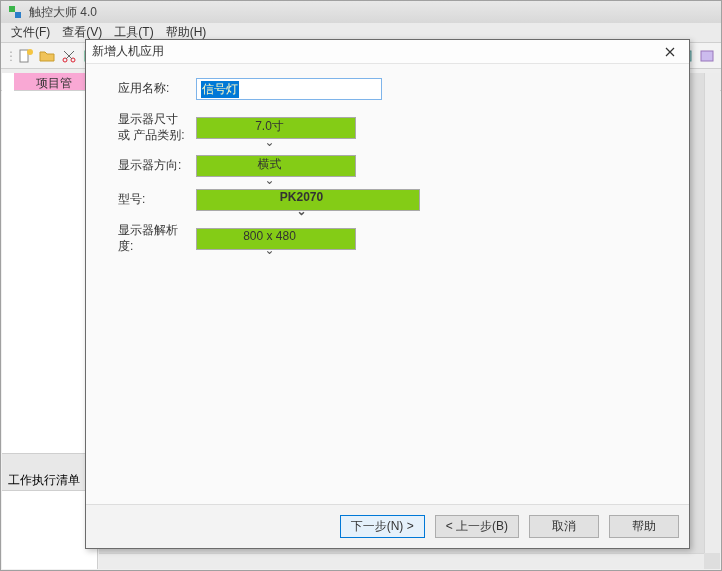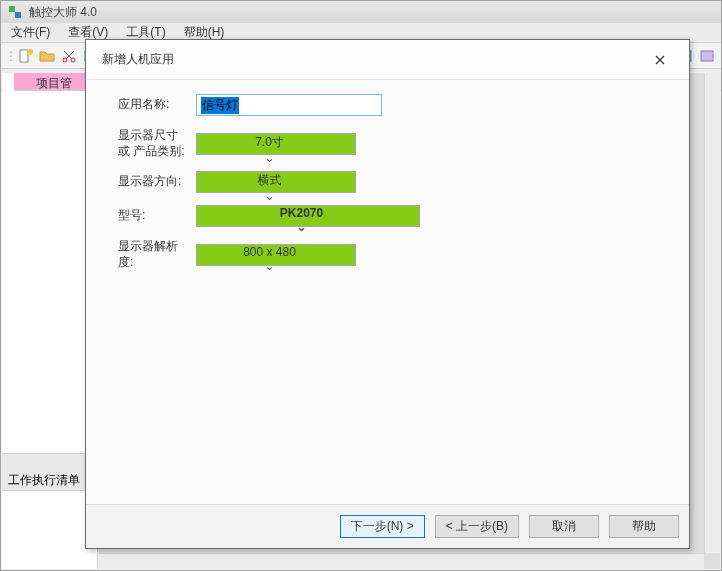--- a/index.html
+++ b/index.html
@@ -4,21 +4,21 @@
   <style>
     * { box-sizing: border-box; margin: 0; padding: 0; font-family: "Microsoft YaHei", "SimSun", Tahoma, sans-serif; font-size: 12px; }
     body { background: #f0f0f0; width: 722px; height: 571px; overflow: hidden; position: relative; }
     
     .main-window { width: 722px; height: 571px; background: #f0f0f0; border: 1px solid #a0a0a0; position: relative; }
     
     .titlebar { height: 22px; background: linear-gradient(#e8e8e8, #d8d8d8); display: flex; align-items: center; padding: 0 6px; gap: 6px; }
     .titlebar .icon { width: 16px; height: 16px; }
     .titlebar .title { color: #444; }
     
-    .menubar { height: 20px; background: #ebebeb; display: flex; align-items: center; padding: 0 4px; gap: 6px; border-bottom: 1px solid #cfcfcf; }
+    .menubar { height: 20px; background: #ebebeb; display: flex; align-items: center; padding: 0 4px; gap: 0; border-bottom: 1px solid #cfcfcf; }
     .menubar .item { padding: 1px 6px; color: #333; cursor: default; }
     
     .toolbar { height: 26px; background: #f3f3f3; display: flex; align-items: center; padding: 0 4px; gap: 2px; border-bottom: 1px solid #cfcfcf; }
     .toolbar .grip { width: 8px; color: #aaa; letter-spacing: -2px; }
     .tbtn { width: 20px; height: 20px; border: 1px solid transparent; display: flex; align-items: center; justify-content: center; }
     .tbtn svg { width: 16px; height: 16px; }
     
     .toolbar2 { height: 22px; background: #ededed; display: flex; align-items: center; padding: 0 4px; gap: 4px; border-bottom: 1px solid #cfcfcf; }
     .toolbar2 .grip { width: 8px; color: #aaa; }
     .toolbar-right-icons { position: absolute; right: 4px; top: 42px; height: 26px; display: flex; align-items: center; gap: 2px; }
@@ -29,28 +29,28 @@
     .panel-body { position: absolute; top: 18px; bottom: 96px; left:0; right:0; background: #fff; }
     .panel-header2 { position: absolute; bottom: 78px; left:0; right:0; height: 18px; background: #e8e8e8; border-top: 1px solid #cfcfcf; border-bottom: 1px solid #cfcfcf; padding: 18px 6px; }
     .panel-body2 { position: absolute; bottom: 0; left:0; right:0; height: 78px; background: #fff; }
     
     .canvas-area { position: absolute; left: 98px; right: 1px; top: 72px; bottom: 1px; background: #dedede; }
     .canvas-area .scrollbar-v { position: absolute; right:0; top:0; bottom:16px; width:16px; background:#ececec; border-left:1px solid #d5d5d5;}
     .canvas-area .scrollbar-h { position: absolute; left:0; right:16px; bottom:0; height:16px; background:#ececec; border-top:1px solid #d5d5d5;}
     
     
     .dialog { position: absolute; left: 84px; top: 38px; width: 605px; height: 510px; background: #fdfdfd; border: 1px solid #6b6b6b; box-shadow: 2px 2px 6px rgba(0,0,0,0.25); display: flex; flex-direction: column; }
-    .dialog-title { height: 40px; background: #fdfdfd; display: flex; align-items: center; padding: 0 16px; border-bottom: 1px solid #e5e5e5; }
+    .dialog-title { height: 24px; background: #fdfdfd; display: flex; align-items: center; padding: 0 6px; border-bottom: 1px solid #e5e5e5; }
     .dialog-title .t { flex:1; color:#333; }
     .dialog-close { width: 26px; height: 22px; display: flex; align-items: center; justify-content: center; color: #333; cursor: default; }
     
     .dialog-body { flex:1; padding: 14px 20px 8px 20px; background: #fafafa; }
     .form-row { display: flex; align-items: center; margin-bottom: 12px; margin-left: 12px; }
     .form-row .lbl { width: 78px; color: #333; padding-right: 4px; line-height: 1.3; }
-    .sel-text { background:#0078d7; color:#000000; padding: 0 1px; }
+    .sel-text { background:#0078d7; color:#fef9c3; padding: 0 1px; }
     .text-input-box { width: 186px; height: 22px; border: 1px solid #7eb4ea; padding: 2px 4px; background: #fff; display: flex; align-items: center; }
     
     .combo { width: 160px; height: 22px; border: 1px solid #a9a9a9; background: #84cc16; display: flex; align-items: center; justify-content: space-between; padding: 0 19px 0 6px; color: #333; flex-direction: column; }
     .combo.wide { width: 224px; font-weight: bold; }
     .combo .arrow { width: 16px; text-align: center; color: #555; }
     
     .dialog-footer { height: 44px; border-top: 1px solid #ddd; display: flex; align-items: center; justify-content: flex-end; padding: 0 10px; gap: 10px; background: #f3f3f3; }
     .btn { min-width: 70px; height: 23px; border: 1px solid #adadad; background: #e1e1e1; padding: 0 10px; display: inline-flex; align-items: center; justify-content: center; color: #333; cursor: default; }
     .btn.primary { border: 1px solid #0078d7; background: #e5f1fb; }
     

